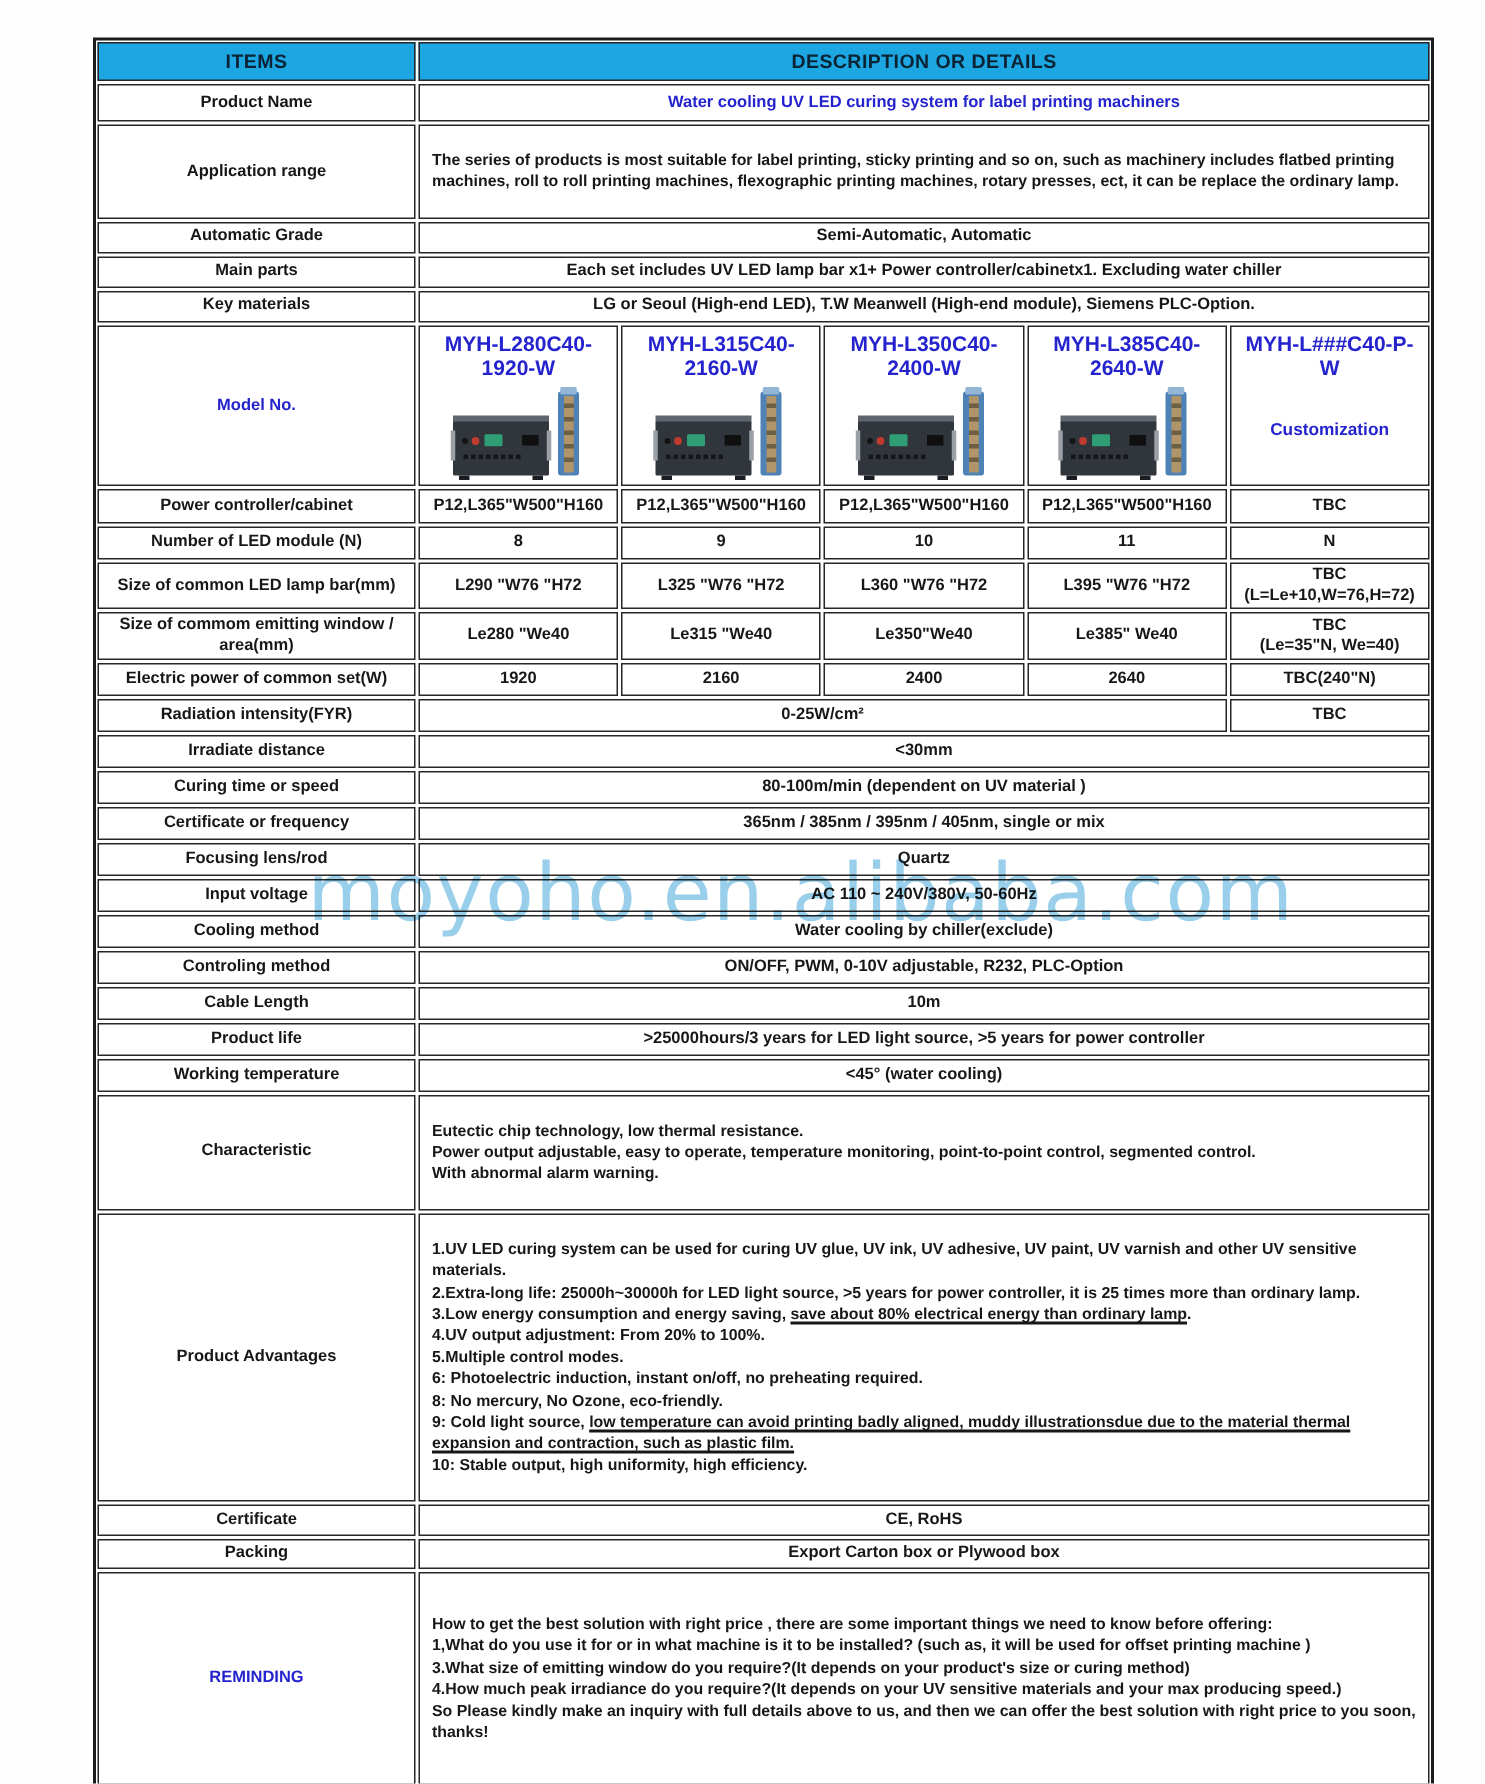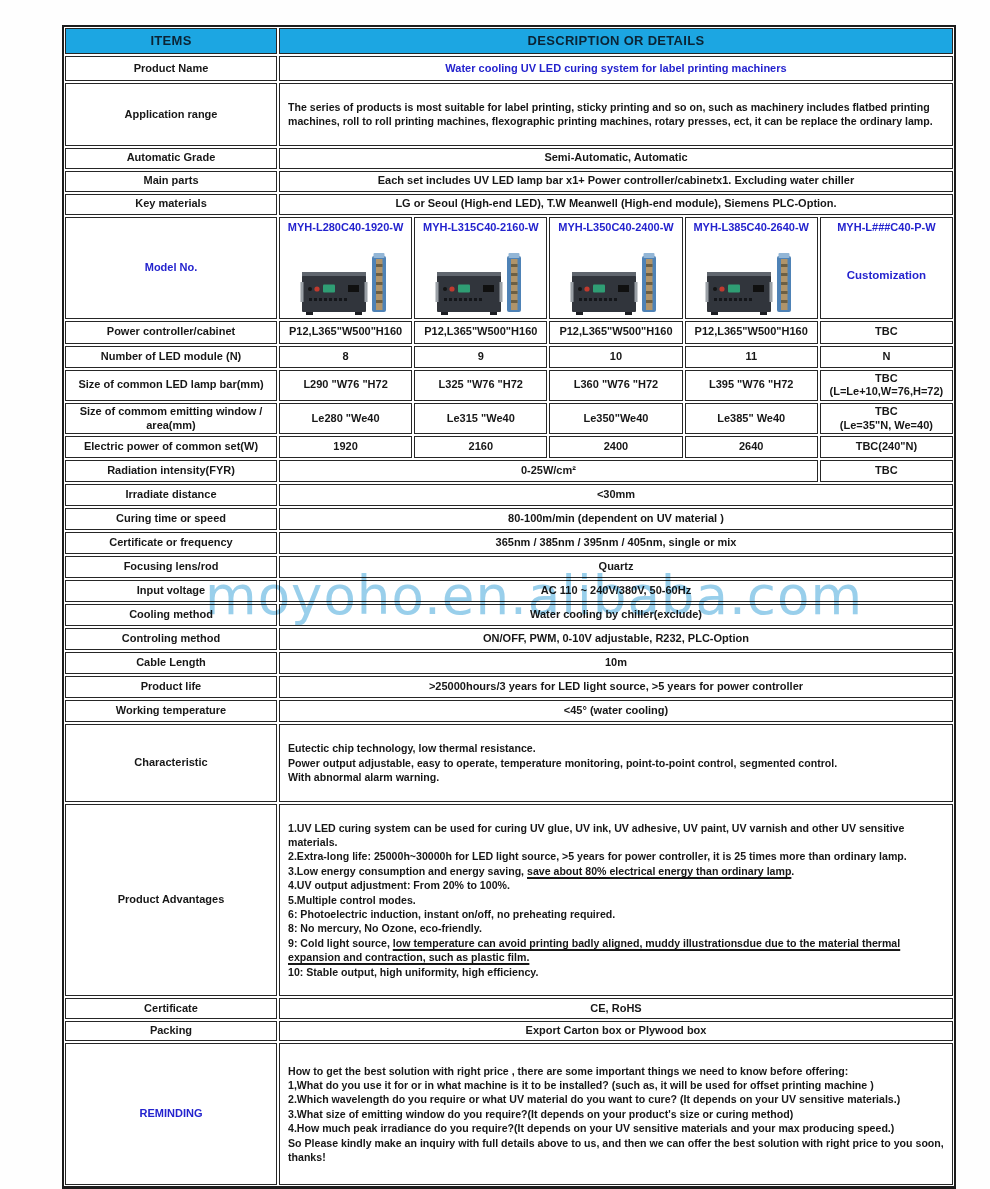--- a/index.html
+++ b/index.html
@@ -45,21 +45,21 @@
   .r-pc    { min-height: 23px; }
   .r-s22   { min-height: 22px; }
   .r-lamp  { min-height: 31px; }
   .r-char  { min-height: 59px; }
   .r-adv   { min-height: 190px; }
   .r-cert  { min-height: 21px; }
   .r-pack  { min-height: 20px; }
   .r-rem   { min-height: 142px; }
 
   .model-cell { flex-direction: column; justify-content: flex-start; padding-top: 3px; }
-  .model-name { font-size: 11px; font-weight: 700; color: #2423ce; line-height: 1.15; }
+  .model-name { font-size: 14px; font-weight: 700; color: #2423ce; line-height: 1.15; }
   .prod { margin-top: auto; margin-bottom: 1px; }
   .custom-note { margin: auto 0; font-size: 11.5px; font-weight: 700; color: #2423ce; }
 
   .watermark {
     position: absolute; left: 205px; top: 546px; z-index: 9;
     font-family: "DejaVu Sans", sans-serif; font-size: 53px; font-weight: 400;
     color: #7fc3e6; opacity: .8; letter-spacing: 1px;
     mix-blend-mode: multiply; pointer-events: none; white-space: nowrap; margin-top: 19px;
   }
 </style>
@@ -377,21 +377,20 @@
     <div class="row r-pack">
       <div class="c">Packing</div>
       <div class="c span5">Export Carton box or Plywood box</div>
     </div>
 
     <div class="row r-rem">
       <div class="c blue-text">REMINDING</div>
       <div class="c span5 par">
         <div>How to get the best solution with right price , there are some important things we need to know before offering:</div>
         <div>1,What do you use it for or in what machine is it to be installed? (such as, it will be used for offset printing machine )</div>
-        <div>2.Which wavelength do you require or what UV material do you want to cure? (It depends on your  UV sensitive materials.)</div>
         <div>3.What size of emitting window do you require?(It depends on your product's size or curing method)</div>
         <div>4.How much peak irradiance do you require?(It depends on your UV sensitive materials and your max producing speed.)</div>
         <div>So Please kindly make an inquiry with full details above to us, and then we can offer the best solution with right price to you soon, thanks!</div>
       </div>
     </div>
 
   </div>
 
   <div class="watermark">moyoho.en.alibaba.com</div>
 </div>

